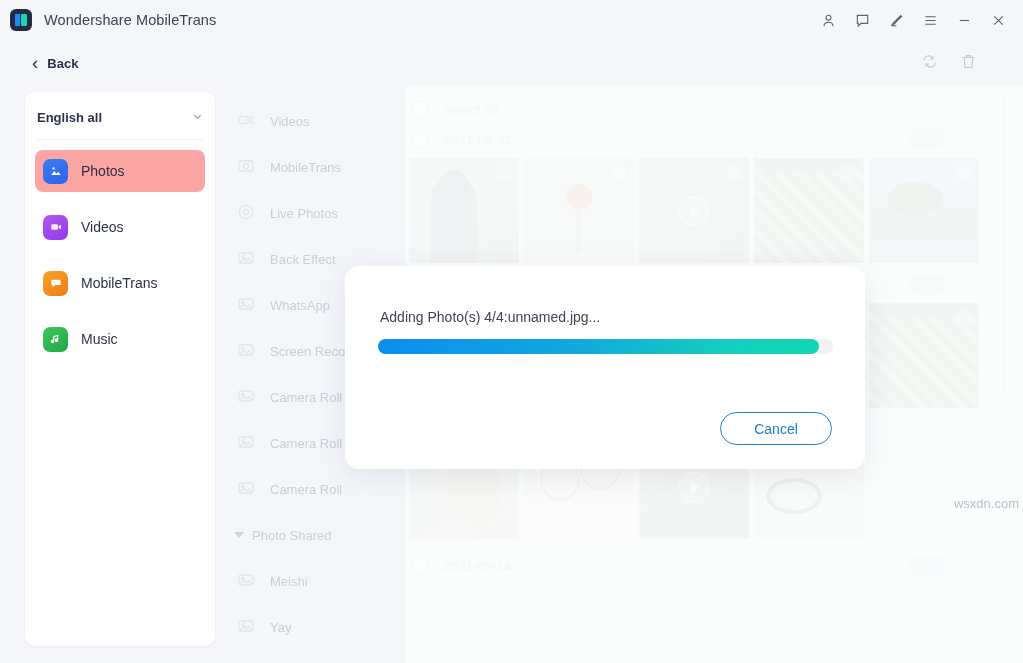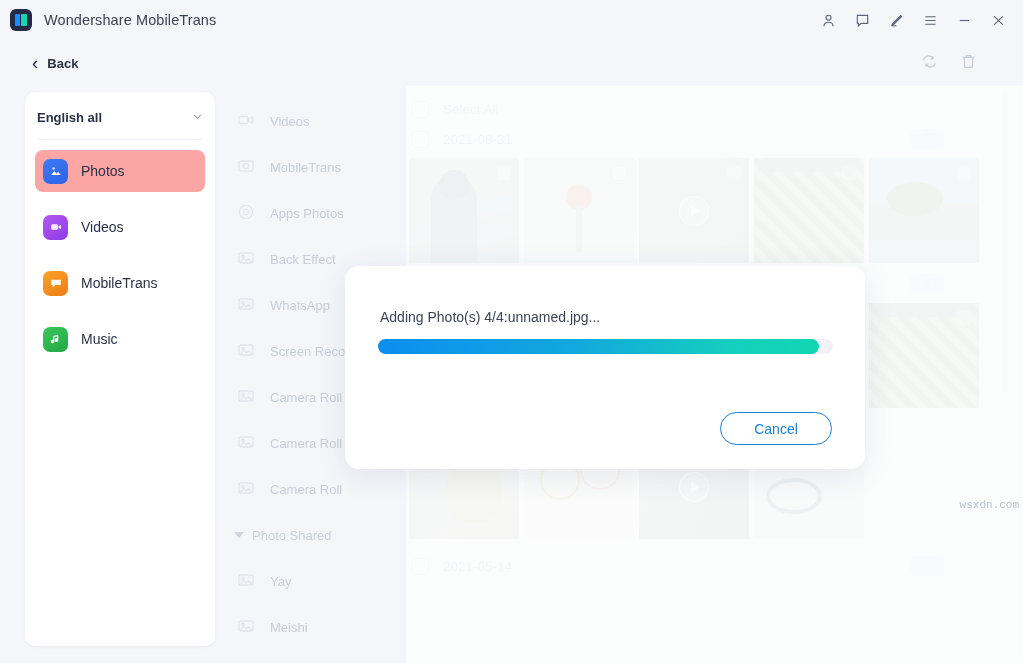--- a/index.html
+++ b/index.html
@@ -208,22 +208,22 @@
     background: linear-gradient(90deg,#0b8ef0 0%,#12a8dd 45%,#14cfbe 80%,#11d6b2 100%);
   }
   .btn-cancel {
     position: absolute; right: 33px; bottom: 24px; width: 112px; height: 33px;
     border-radius: 17px; border: 1.3px solid #1b7fd4; background: #fff;
     color: #1b7fd4; font-size: 14px; font-family: inherit; cursor: default;
   }
 
   .watermark {
     position: absolute; right: 4px; bottom: 2px;
-    font-size: 11px; color: #b9c0cb;
-    font-family: Liberation Mono, monospace;
+    font-size: 13px; color: #b9c0cb;
+    font-family: Liberation Sans, sans-serif;
     margin-top: 7px;
   }
 </style>
 </head>
 <body>
 
 <div id="app">
 
   <div class="titlebar">
     <div class="app-logo">
@@ -370,21 +370,21 @@
         <span class="cat-lbl">MobileTrans</span>
       </div>
 
       <div class="cat-item">
         <span class="cat-ico">
           <svg width="20" height="20" viewBox="0 0 20 20" fill="none" stroke="#ccd1da" stroke-width="1.3">
             <circle cx="10" cy="10" r="6.6"></circle>
               <circle cx="10" cy="10" r="2.6"></circle>
           </svg>
         </span>
-        <span class="cat-lbl">Apps Photos</span>
+        <span class="cat-lbl">Live Photos</span>
       </div>
 
       <div class="cat-item">
         <span class="cat-ico">
           <svg width="20" height="20" viewBox="0 0 20 20" fill="none" stroke="#ccd1da" stroke-width="1.3">
             <rect x="3" y="5" width="14" height="10" rx="2"></rect>
               <circle cx="7" cy="8.6" r="1.2"></circle>
             <path d="M4.2 14 8 10.4l2.4 2.4 2.2-2 3.2 3.2"></path>
           </svg>
         </span>
@@ -452,32 +452,32 @@
       </div>
 
       <div class="cat-item">
         <span class="cat-ico">
           <svg width="20" height="20" viewBox="0 0 20 20" fill="none" stroke="#ccd1da" stroke-width="1.3">
             <rect x="3" y="5" width="14" height="10" rx="2"></rect>
               <circle cx="7" cy="8.6" r="1.2"></circle>
             <path d="M4.2 14 8 10.4l2.4 2.4 2.2-2 3.2 3.2"></path>
           </svg>
         </span>
+        <span class="cat-lbl">Meishi</span>
+      </div>
+
+      <div class="cat-item">
+        <span class="cat-ico">
+          <svg width="20" height="20" viewBox="0 0 20 20" fill="none" stroke="#ccd1da" stroke-width="1.3">
+            <rect x="3" y="5" width="14" height="10" rx="2"></rect>
+              <circle cx="7" cy="8.6" r="1.2"></circle>
+            <path d="M4.2 14 8 10.4l2.4 2.4 2.2-2 3.2 3.2"></path>
+          </svg>
+        </span>
         <span class="cat-lbl">Yay</span>
-      </div>
-
-      <div class="cat-item">
-        <span class="cat-ico">
-          <svg width="20" height="20" viewBox="0 0 20 20" fill="none" stroke="#ccd1da" stroke-width="1.3">
-            <rect x="3" y="5" width="14" height="10" rx="2"></rect>
-              <circle cx="7" cy="8.6" r="1.2"></circle>
-            <path d="M4.2 14 8 10.4l2.4 2.4 2.2-2 3.2 3.2"></path>
-          </svg>
-        </span>
-        <span class="cat-lbl">Meishi</span>
       </div>
     </div>
 
     <div class="content">
 
       <div class="row-head" style="margin-top:8px;">
         <span class="cbox"></span>
         <span class="txt">Select All</span>
       </div>
 

